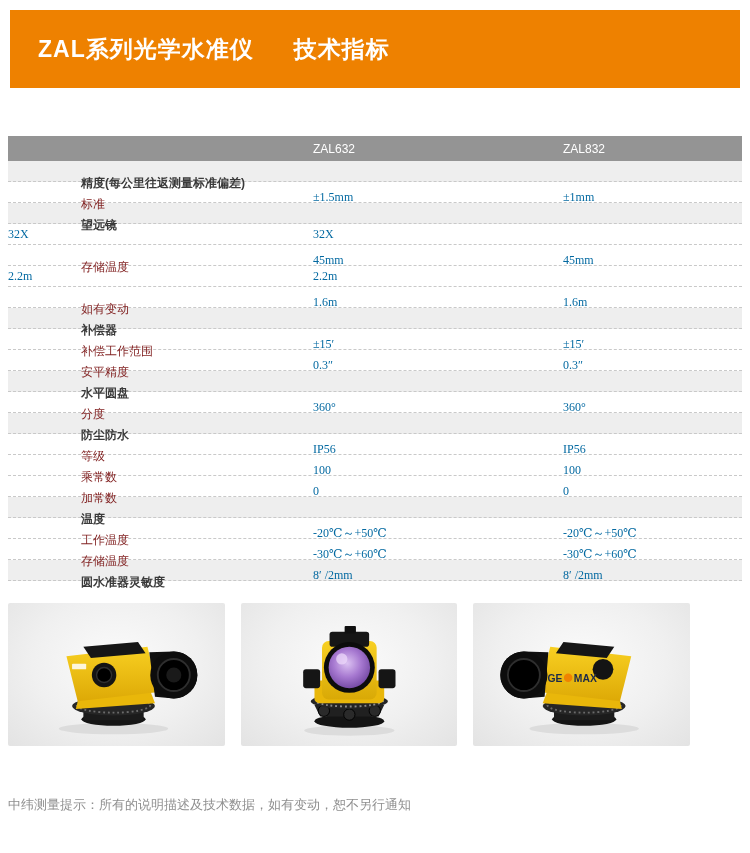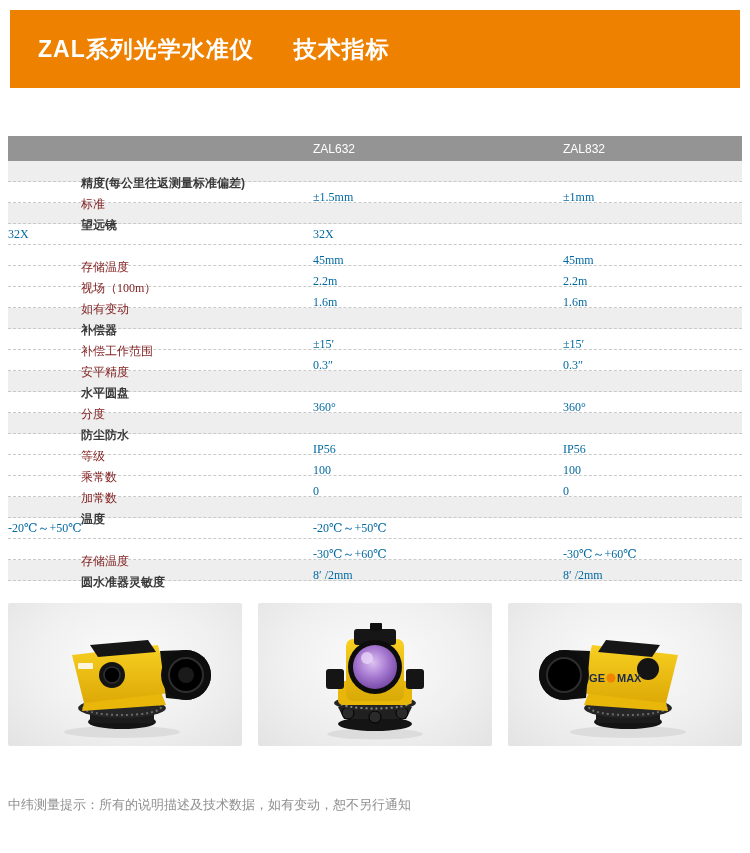--- a/index.html
+++ b/index.html
@@ -22,21 +22,21 @@
           align-items:center; border-bottom:1px dashed #c9c9c9; }
   .trow .c1 { padding-left:73px; white-space:nowrap;margin-top:14px; }
   .trow.section { background:#eeeeee; }
   .trow.section .c1 { font-weight:bold; color:#3a3a3a;
                       font-family:"Liberation Sans","DejaVu Sans",sans-serif; }
   .trow.data .c1 { color:#7f1d1d; font-family:"Liberation Serif","DejaVu Serif",serif; }
   .trow .c2, .trow .c3 { color:#0369a1;
                       font-family:"Liberation Serif","DejaVu Serif",serif; }
 
   
-  .gallery { margin:22px 24px 0 8px; width:734px; display:flex; gap:16px; }
+  .gallery { margin:22px 24px 0 8px; width:682px; display:flex; gap:16px; }
   .imgbox { flex:1; height:143px; border-radius:2px; overflow:hidden;
             background:radial-gradient(ellipse at 50% 42%, #fbfbfb 0%, #f0f0f0 55%, #e3e3e3 100%); }
   .imgbox svg { display:block; width:100%; height:100%; }
 
   
   .footer { margin:50px 0 12px 8px; color:#8f8f8f; font-size:13px; }
 </style>
 </head>
 <body>
 
@@ -72,21 +72,20 @@
       <div class="trow data">
         <div class="c2">32X</div>
         <div class="c3">32X</div>
       </div>
       <div class="trow data">
         <div class="c1">存储温度</div>
         <div class="c2">45mm</div>
         <div class="c3">45mm</div>
       </div>
       <div class="trow data">
-        <div class="c1">视场（100m）</div>
         <div class="c2">2.2m</div>
         <div class="c3">2.2m</div>
       </div>
       <div class="trow data">
         <div class="c1">如有变动</div>
         <div class="c2">1.6m</div>
         <div class="c3">1.6m</div>
       </div>
       <div class="trow section">
         <div class="c1">补偿器</div>
@@ -132,20 +131,21 @@
         <div class="c1">加常数</div>
         <div class="c2">0</div>
         <div class="c3">0</div>
       </div>
       <div class="trow section">
         <div class="c1">温度</div>
         <div class="c2"></div>
         <div class="c3"></div>
       </div>
       <div class="trow data">
+        <div class="c1">工作温度</div>
         <div class="c2">-20℃～+50℃</div>
         <div class="c3">-20℃～+50℃</div>
       </div>
       <div class="trow data">
         <div class="c1">存储温度</div>
         <div class="c2">-30℃～+60℃</div>
         <div class="c3">-30℃～+60℃</div>
       </div>
       <div class="trow section">
         <div class="c1">圆水准器灵敏度</div>

